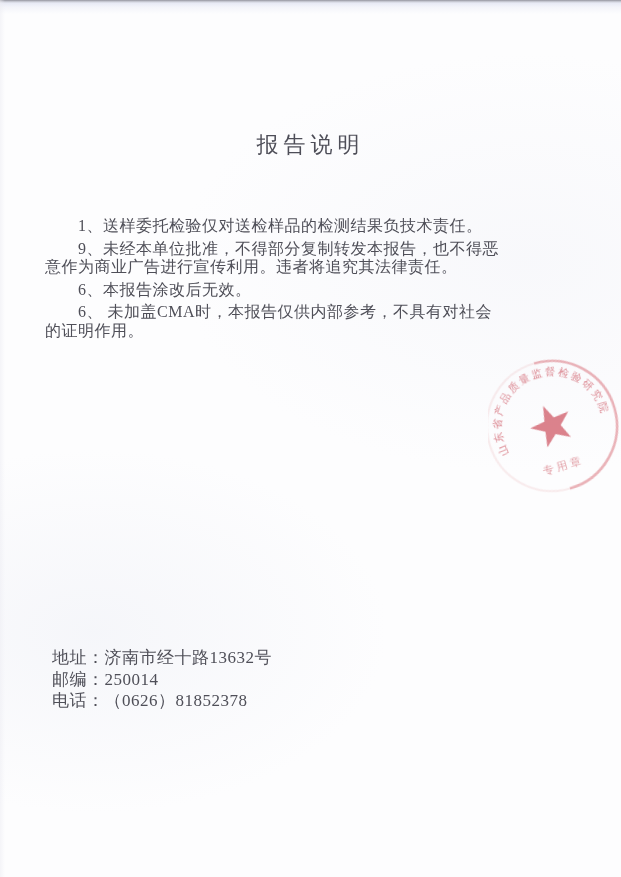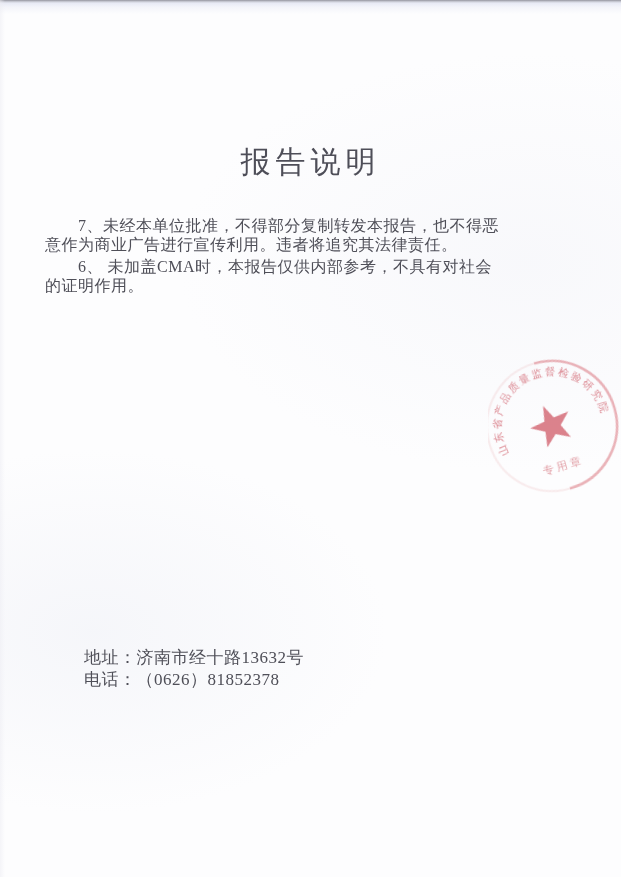--- a/index.html
+++ b/index.html
@@ -21,69 +21,73 @@
   .scan-edge-top{
     position:absolute;top:0;left:0;right:0;height:14px;
     background:linear-gradient(180deg,#8f8f99 0,#b9bac4 1px,#e7e9f4 3px,#f3f4fa 7px,rgba(253,253,254,0) 14px);
   }
   .scan-edge-left{
     position:absolute;top:0;left:0;bottom:0;width:5px;
     background:linear-gradient(90deg,#ededf3,rgba(255,255,255,0));
     opacity:.55;
   }
   .title{
-    position:absolute;top:142px;left:0;width:100%;
+    position:absolute;top:130px;left:0;width:100%;
     margin:0;text-align:center;
-    font-size:30px;font-weight:400;letter-spacing:5px;
+    font-size:22px;font-weight:400;letter-spacing:5px;
     color:#4e4e58;
   }
   .notes{
     position:absolute;top:217px;left:45px;width:550px;
     font-size:16px;line-height:18.5px;letter-spacing:.5px;
     color:#4f4f58;
   }
   .notes p{
     margin:0 0 4px 0;
     text-indent:33px;
     white-space:pre-line;
   }
   .contact{
     position:absolute;top:647px;left:52px;
     font-size:17px;line-height:21.5px;letter-spacing:.5px;
     color:#4f4f58;
-    margin-left:32px;
   }
   .contact .row{white-space:nowrap;}
   .stamp{
     position:absolute;top:344px;left:488px;
     width:132px;height:162px;
     pointer-events:none;
   }
   .stamp text{font-family:"Liberation Serif","DejaVu Serif",serif;}
 </style>
 </head>
 <body>
 
 <div class="page">
 
   <div class="scan-edge-top"></div>
   <div class="scan-edge-left"></div>
 
   <h1 class="title">报告说明</h1>
 
   <div class="notes">
-    <p>7、未经本单位批准，不得部分复制转发本报告，也不得恶
+    <p>1、送样委托检验仅对送检样品的检测结果负技术责任。</p>
+    <p>9、未经本单位批准，不得部分复制转发本报告，也不得恶
 意作为商业广告进行宣传利用。违者将追究其法律责任。</p>
+    <p>6、本报告涂改后无效。</p>
     <p>6、 未加盖CMA时，本报告仅供内部参考，不具有对社会
 的证明作用。</p>
   </div>
 
   <div class="contact">
     <div class="row">
       <span>地址：</span><span>济南市经十路13632号</span>
+    </div>
+    <div class="row">
+      <span>邮编：</span><span>250014</span>
     </div>
     <div class="row">
       <span>电话：</span><span>（0626）81852378</span>
     </div>
   </div>
 
   <svg class="stamp" viewBox="0 0 132 162" width="132" height="162" aria-hidden="true">
     <defs>
       <filter id="soften" x="-10%" y="-10%" width="120%" height="120%">
         <feGaussianBlur stdDeviation="0.35"></feGaussianBlur>

